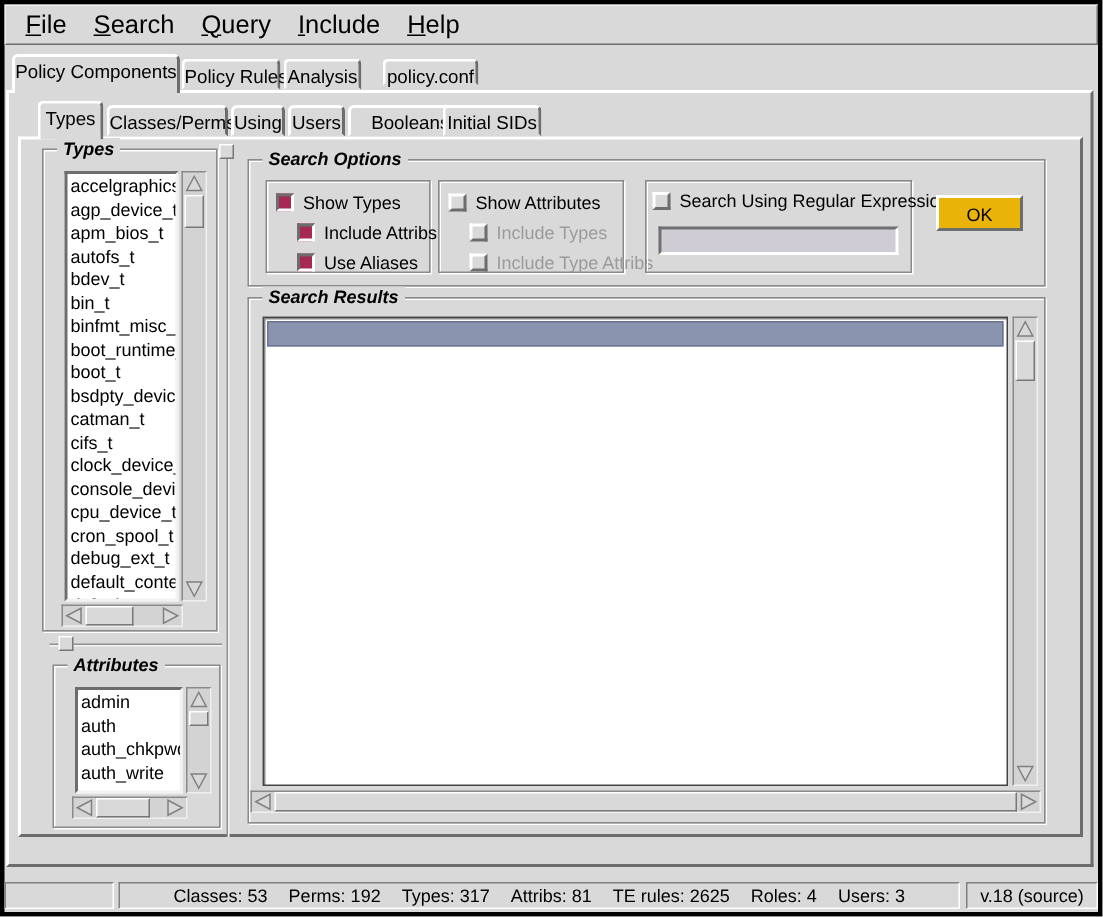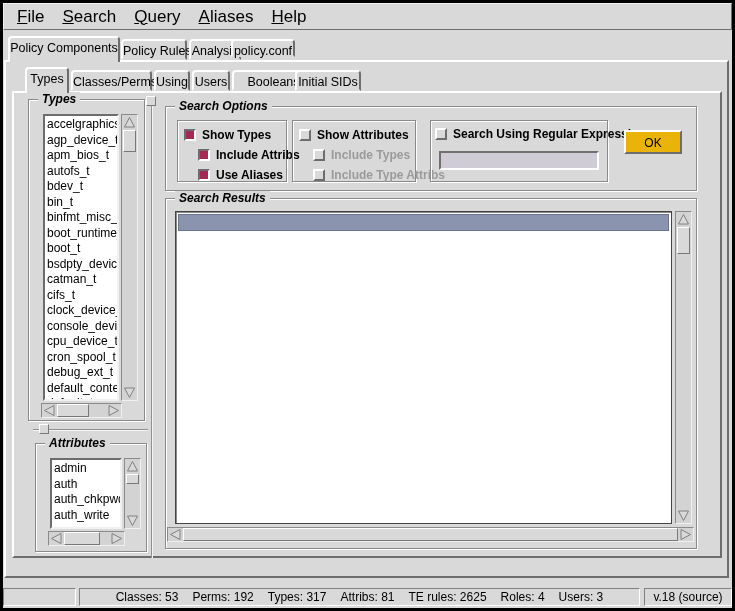--- a/index.html
+++ b/index.html
@@ -63,21 +63,21 @@
   .vscroll .sb-thumb { left:1px; width:13px; }
   .hscroll .sb-thumb { top:0px; height:13px; }
   
   .sashline-h { position:absolute; height:0; border-top:1px solid #909090; border-bottom:1px solid #f4f4f4; z-index:1; }
   .sashline-v { position:absolute; width:0; border-left:1px solid #909090; border-right:1px solid #f4f4f4; z-index:1; }
   .handle {
     position:absolute; width:10px; height:10px; background:#d9d9d9;
     border:1px solid; border-color:#ffffff #787878 #787878 #ffffff; z-index:2;
   }
   
-  .check-row { position:absolute; display:flex; align-items:center; height:16px; white-space:nowrap; font-size:12px;font-weight:bold; }
+  .check-row { position:absolute; display:flex; align-items:center; height:16px; white-space:nowrap; font-size:12px; }
   .cb {
     width:12px; height:12px; flex:none; margin-right:6px; background:#d9d9d9;
     border:2px solid; border-color:#ffffff #6d6d6d #6d6d6d #ffffff;
   }
   .cb.checked { background:var(--check_accent,#a52855); border-color:#6d6d6d #ffffff #ffffff #6d6d6d; }
   .check-row.disabled .cb-label { color:#9b9b9b; }
   
   .entry {
     position:absolute; background:#cfccd6; height:19px;
     border:2px solid; border-color:#707070 #ffffff #ffffff #707070;
@@ -106,28 +106,28 @@
 </style>
 </head>
 <body>
 
 <div class="window">
 
   <div class="menubar">
       <div class="menu-item">File</div>
       <div class="menu-item">Search</div>
       <div class="menu-item">Query</div>
-      <div class="menu-item">Aliases</div>
+      <div class="menu-item">Include</div>
       <div class="menu-item">Help</div>
     </div>
 
   <div class="tab active" style="left:5px;top:33px;width:112px;height:26px">Policy Components</div>
   <div class="tab" style="left:118px;top:36px;width:66px;height:21px">Policy Rules</div>
   <div class="tab" style="left:186px;top:36px;width:52px;height:21px">Analysis</div>
-  <div class="tab" style="left:228px;top:36px;width:64px;height:18px">policy.conf</div>
+  <div class="tab" style="left:252px;top:36px;width:64px;height:18px">policy.conf</div>
 
   <div class="frame2 raised2" style="left:1px;top:57px;width:725px;height:518px"></div>
 
   <div class="tab active" style="left:22px;top:64px;width:44px;height:26px">Types</div>
   <div class="tab" style="left:68px;top:67px;width:81px;height:21px">Classes/Perms</div>
   <div class="tab" style="left:151px;top:67px;width:36px;height:21px">Using</div>
   <div class="tab" style="left:189px;top:67px;width:38px;height:21px">Users</div>
   <div class="tab" style="left:229px;top:67px;width:83px;height:21px">Booleans</div>
   <div class="tab" style="left:292px;top:67px;width:66px;height:21px">Initial SIDs</div>
 

